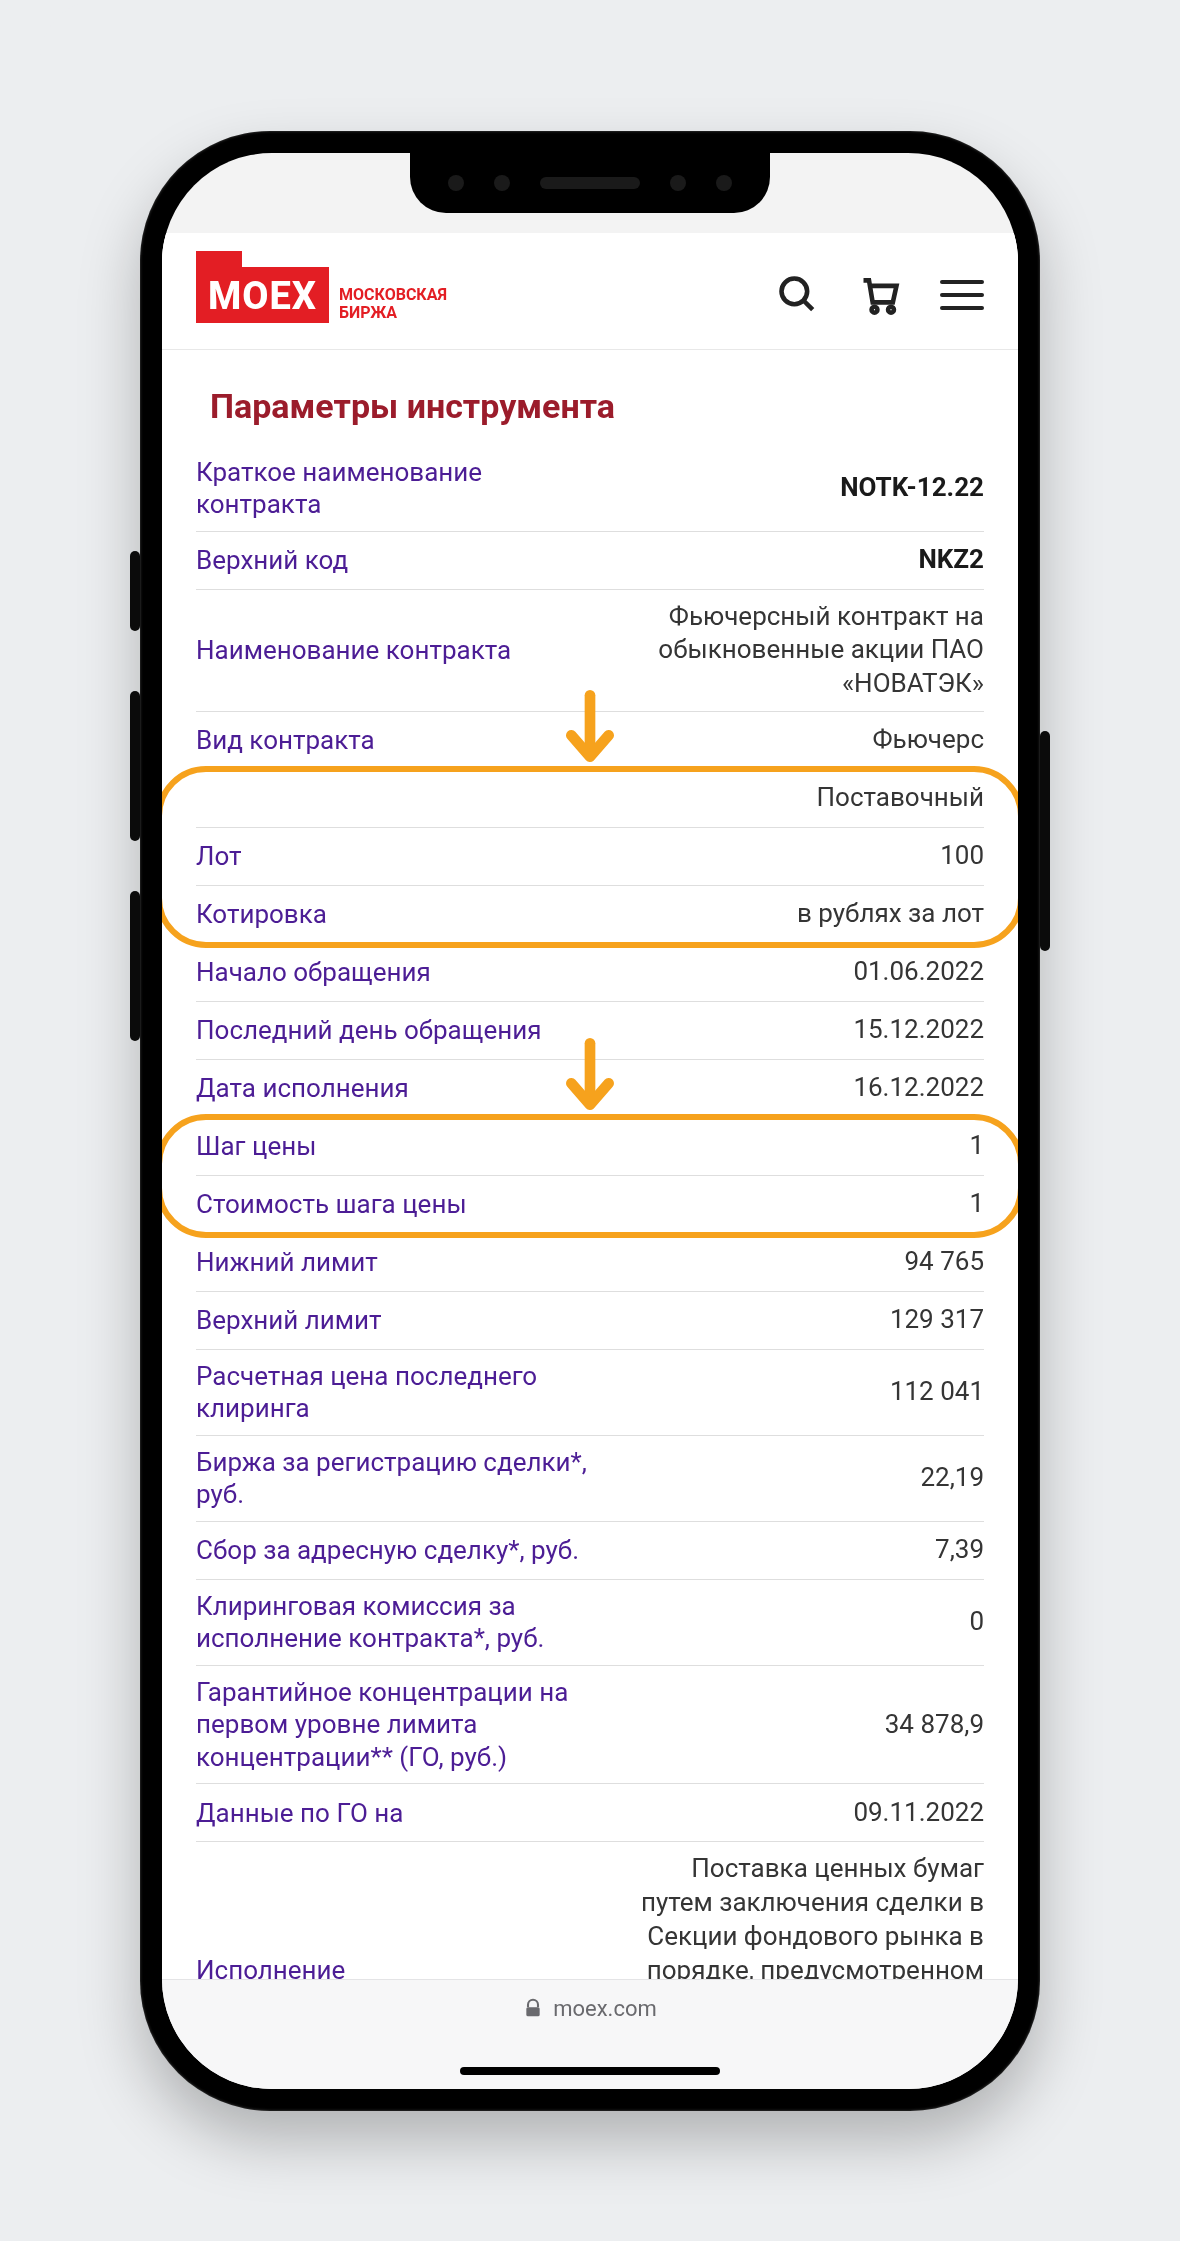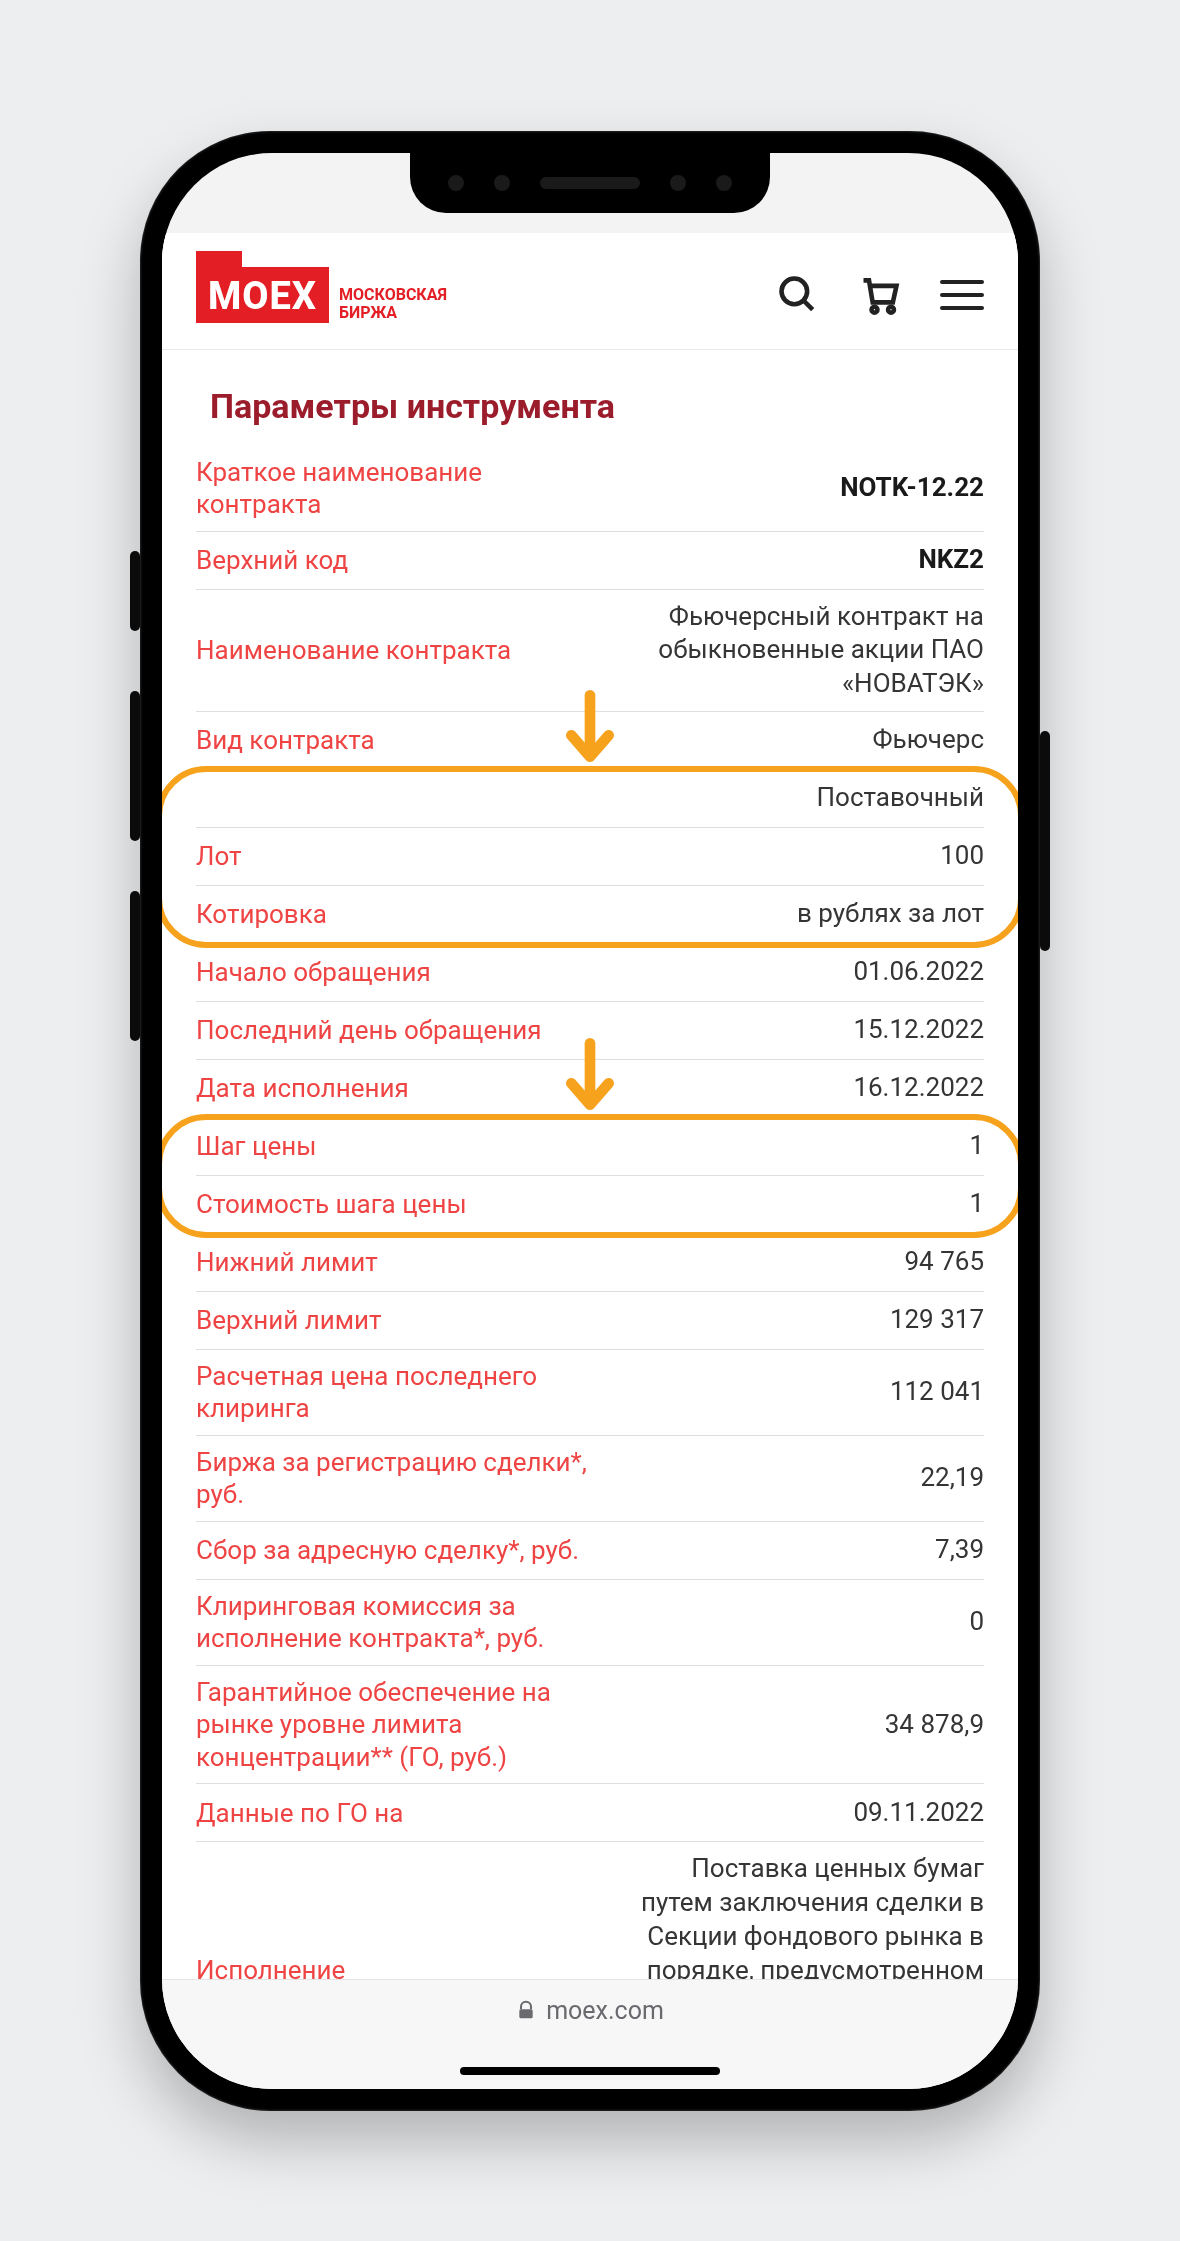--- a/index.html
+++ b/index.html
@@ -85,21 +85,21 @@
     border-top: 1px solid #e4e4e6;
     display:flex;
     flex-direction:column;
     align-items:center;
     justify-content:flex-start;
     padding-top:16px;
     z-index:40;
   }
   .url-pill {
     display:flex; align-items:center; gap:10px;
-    font-size:25px; color:#6a6a6e;
+    font-size:22px; color:#6a6a6e;
   }
   .home-ind {
     position:absolute; bottom:14px; left:50%; transform:translateX(-50%);
     width:260px; height:8px; background:#000; border-radius:4px;
   }
 
   
   .content {
     position:absolute;
     top:80px; bottom:110px; left:0; right:0;
@@ -139,21 +139,21 @@
   
   .params { padding: 0 34px 20px; position:relative; }
   .row {
     display:flex; justify-content:space-between; align-items:center;
     gap:30px;
     min-height:58px;
     padding:10px 0;
     border-bottom:1px solid #dedede;
     font-size:26px;
   }
-  .row .label { color:#ef4444; flex:1.15; line-height:1.25; }
+  .row .label { color:#4c1d95; flex:1.15; line-height:1.25; }
   .row .value { color:#353535; text-align:right; flex:1; line-height:1.3; }
   .row .value.bold { font-weight:700; color:#1a1a1a; }
 
   
   .hl {
     position:absolute;
     border:6px solid #f6a21d;
     border-radius:50px;
     pointer-events:none;
     z-index:20;
@@ -288,21 +288,21 @@
             </div>
             <div class="row" id="row-16">
               <div class="label">Сбор за адресную сделку*, руб.</div>
               <div class="value">7,39</div>
             </div>
             <div class="row" id="row-17">
               <div class="label">Клиринговая комиссия за исполнение контракта*, руб.</div>
               <div class="value">0</div>
             </div>
             <div class="row" id="row-18">
-              <div class="label">Гарантийное обеспечение на рынке уровне лимита концентрации** (ГО, руб.)</div>
+              <div class="label">Гарантийное концентрации на первом уровне лимита концентрации** (ГО, руб.)</div>
               <div class="value">34 878,9</div>
             </div>
             <div class="row" id="row-19">
               <div class="label">Данные по ГО на</div>
               <div class="value">09.11.2022</div>
             </div>
             <div class="row" id="row-20">
               <div class="label">Исполнение</div>
               <div class="value">Поставка ценных бумаг путем заключения сделки в Секции фондового рынка в порядке, предусмотренном Правилами проведения торгов на фондовом рынке ПАО Московская Биржа (до</div>
             </div>

